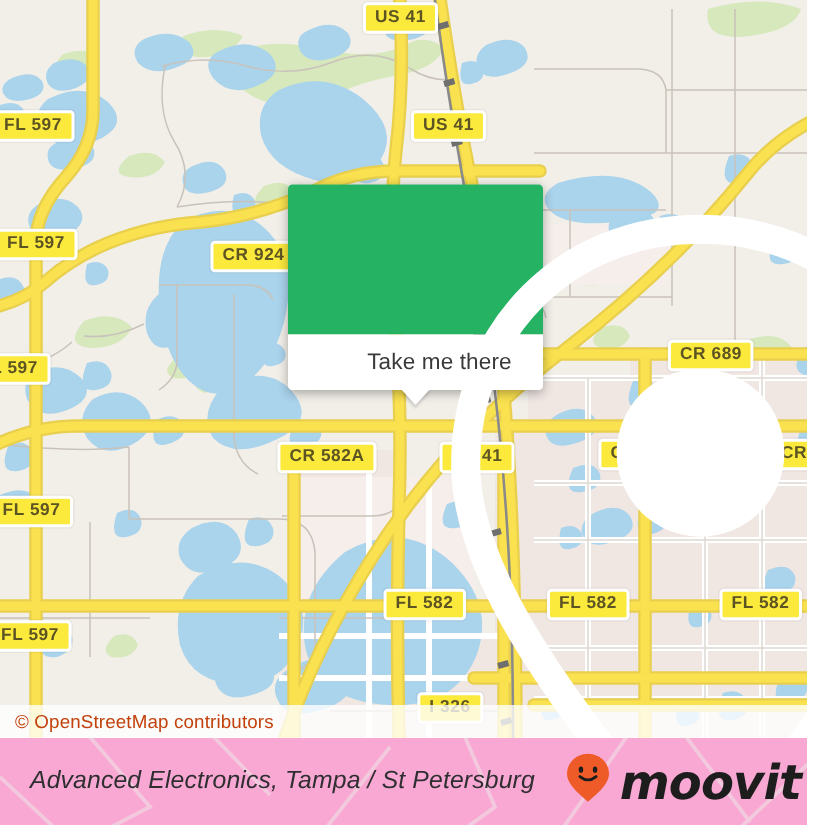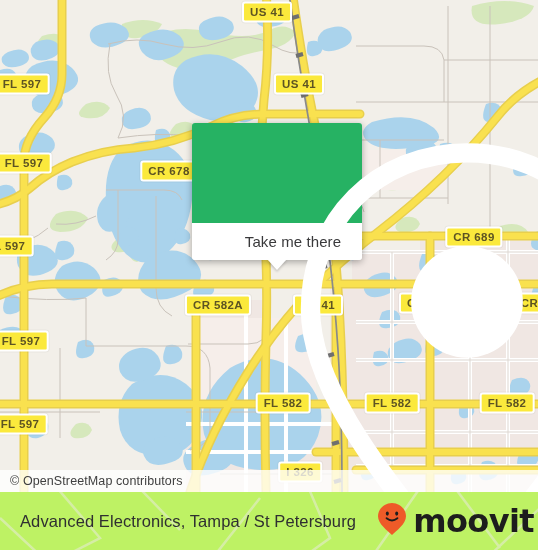--- a/index.html
+++ b/index.html
@@ -77,28 +77,28 @@
 
   
   .attrib{
     position:absolute;left:0;bottom:0;
     width:550px;height:22px;
     background:rgba(255,255,255,0.78);
     display:flex;align-items:center;
     z-index:30;
   }
   .attrib span{
-    color:#404040;font-size:12.5px;padding-left:10px;
+    color:#c2410c;font-size:12.5px;padding-left:10px;
     letter-spacing:.1px;
   }
 
   
   .bottombar{
     position:absolute;left:0;top:492px;width:550px;height:58px;
-    background:#bef264;overflow:hidden;
+    background:#f9a8d4;overflow:hidden;font-style:italic;
   }
   .bottombar .watermark{
     position:absolute;left:0;top:-14px;width:550px;height:86px;opacity:.5;
   }
   .caption{
     position:absolute;left:20px;top:50%;transform:translateY(-50%);
     font-size:16.5px;color:#2f2f31;letter-spacing:.1px;white-space:nowrap;
   }
   .logo{
     position:absolute;right:16px;top:50%;transform:translateY(-50%);
@@ -345,21 +345,21 @@
           </g>
         </g>
       </g>
     </svg>
 
     <div id="shield-layer">
         <div class="shield" style="left: 267px; top: 12px;">US 41</div>
         <div class="shield" style="left: 22px; top: 84px;">FL 597</div>
         <div class="shield" style="left: 299px; top: 84px;">US 41</div>
         <div class="shield" style="left: 24px; top: 163px;">FL 597</div>
-        <div class="shield" style="left: 169px; top: 171px;">CR 678</div>
+        <div class="shield" style="left: 169px; top: 171px;">CR 924</div>
         <div class="shield" style="left: 474px; top: 237px;">CR 689</div>
         <div class="shield" style="left: 6px; top: 246px;">FL 597</div>
         <div class="shield" style="left: 218px; top: 305px;">CR 582A</div>
         <div class="shield" style="left: 318px; top: 305px;">US 41</div>
         <div class="shield" style="left: 432px; top: 303px;">CR 582A</div>
         <div class="shield" style="left: 538px; top: 303px;">CR 58</div>
         <div class="shield" style="left: 21px; top: 341px;">FL 597</div>
         <div class="shield" style="left: 20px; top: 424px;">FL 597</div>
         <div class="shield" style="left: 283px; top: 403px;">FL 582</div>
         <div class="shield" style="left: 392px; top: 403px;">FL 582</div>

